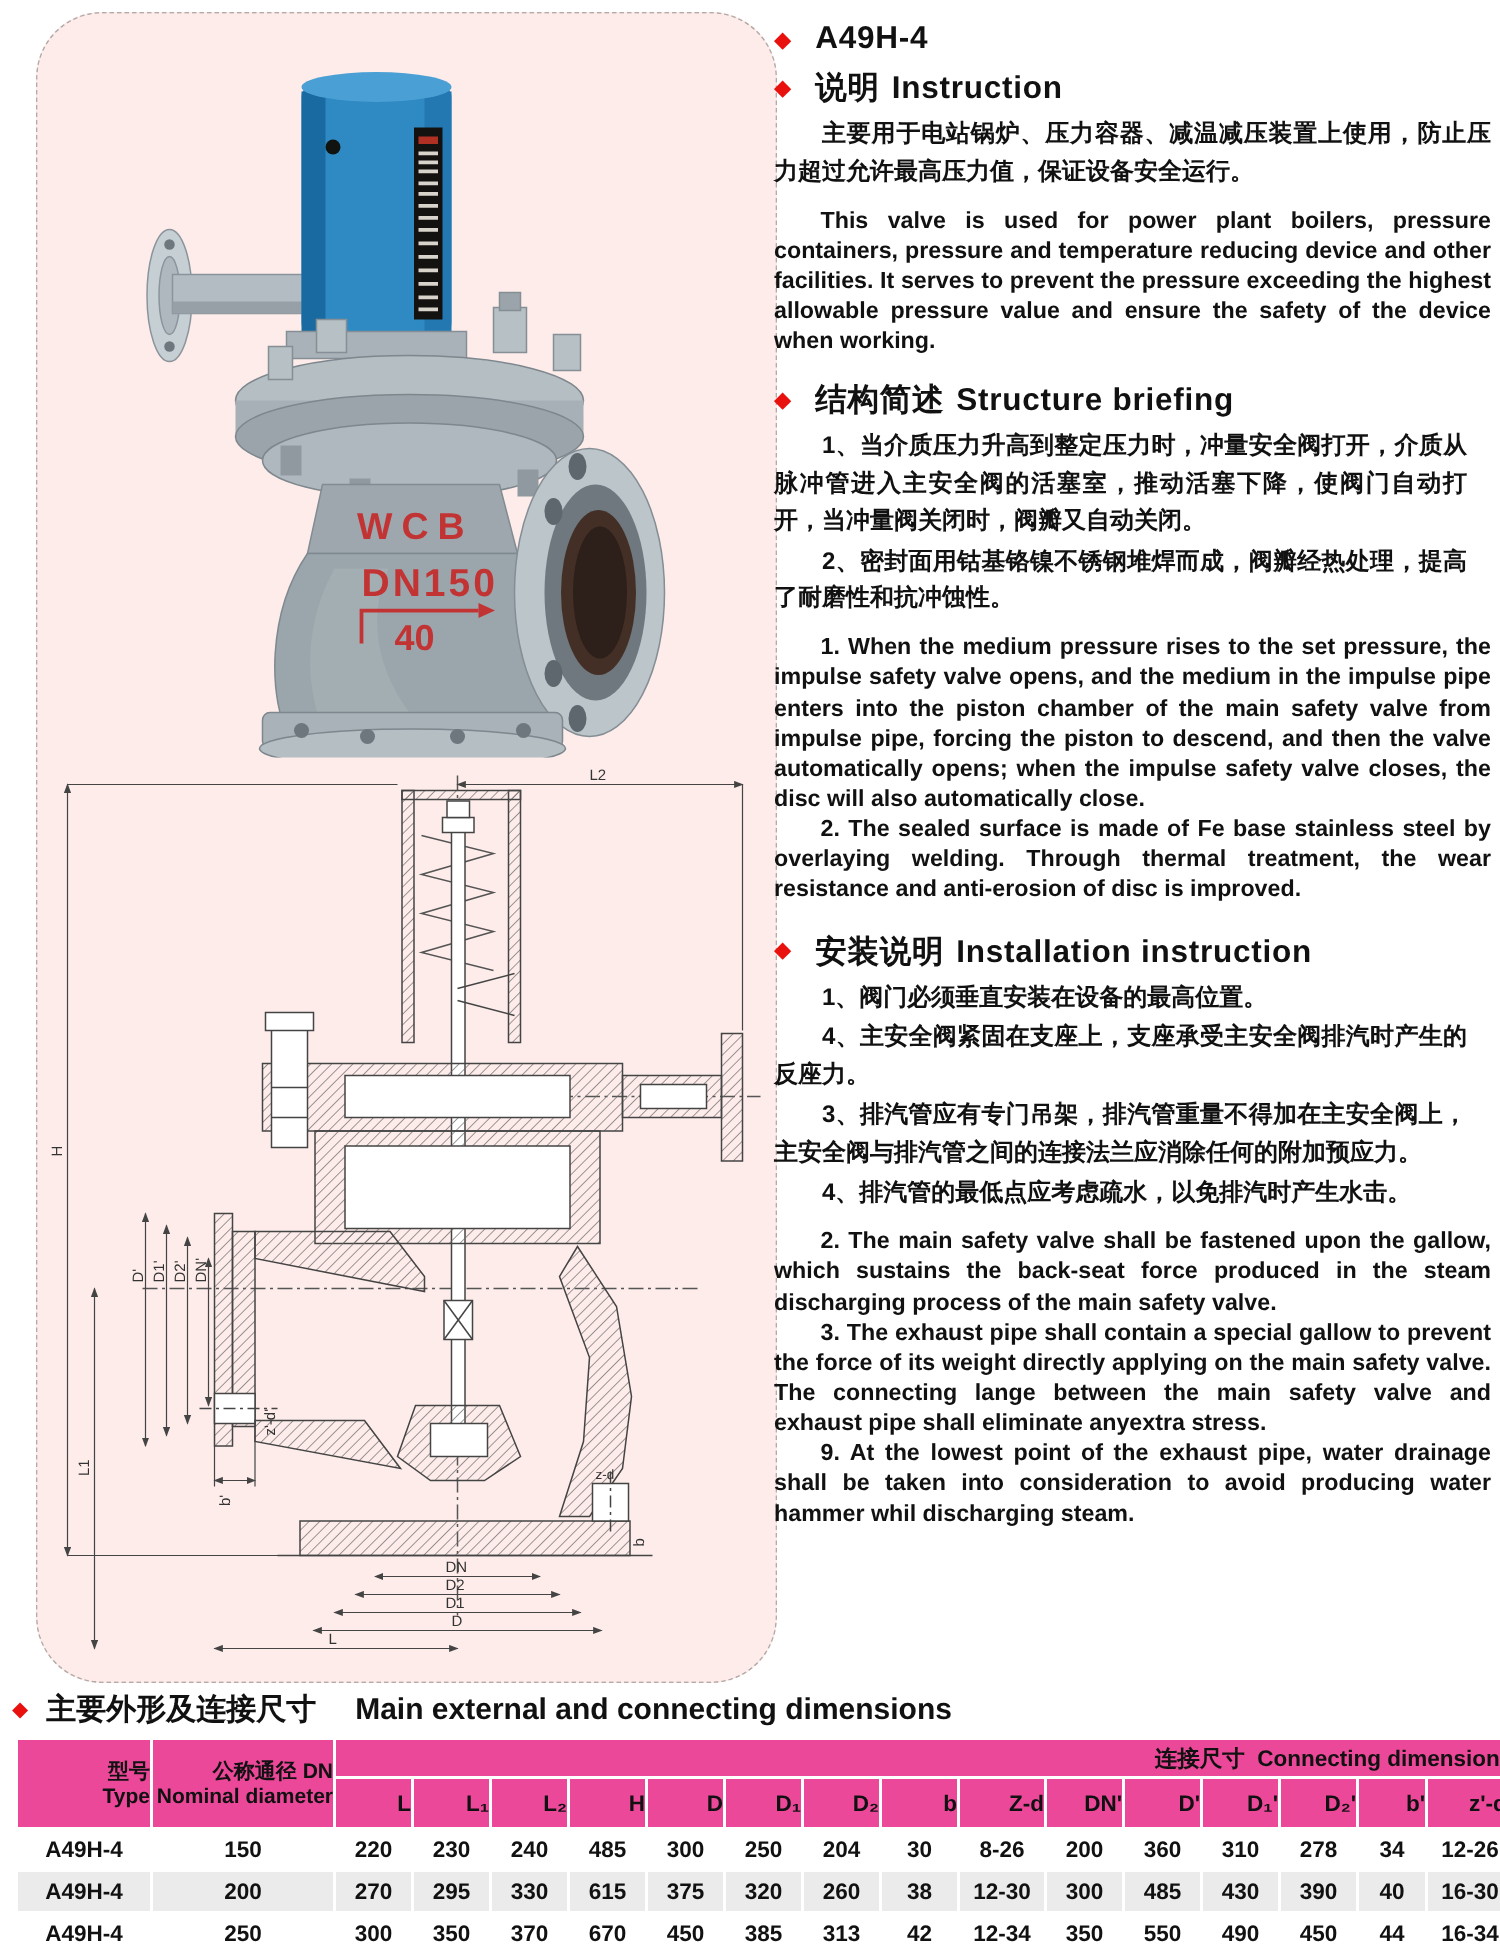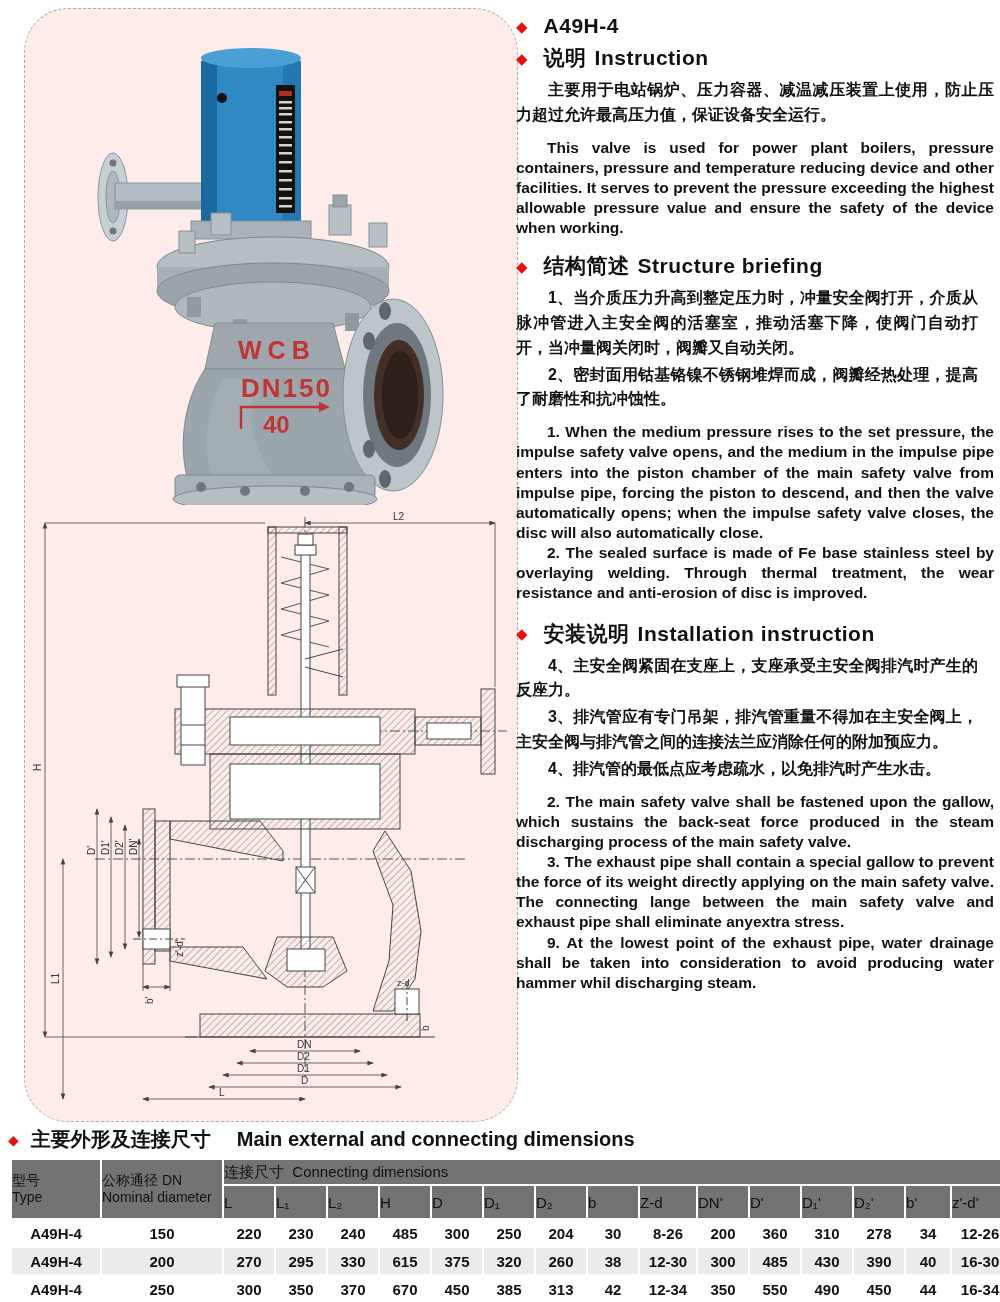--- a/index.html
+++ b/index.html
@@ -23,21 +23,21 @@
   .list .zh-p{margin:0 16px 2px 0;}
   .list-en .en-p{text-indent:2em;margin:0;}
   .gap8{height:8px;}
   
   .dim-title{position:absolute;left:8px;top:1126px;display:flex;align-items:center;gap:12px;}
   .dim-title .dia{color:#e8110e;font-size:14px;}
   .dim-title .t{font-size:20px;font-weight:bold;}
   .dim-title .t .en{margin-left:26px;}
   .tblwrap{position:absolute;left:10px;top:1158px;width:982px;border-bottom:3px solid #000;padding-bottom:1px;}
   table{width:100%;border-collapse:separate;border-spacing:2px;table-layout:fixed;}
-  th{background:#737373;font-weight:normal;text-align:left;vertical-align:middle;padding:0;}
+  th{background:#ec4899;font-weight:bold;text-align:right;vertical-align:middle;padding:0;}
   th.group{font-size:15px;height:24px;}
   th.sub{font-size:15px;height:32px;}
   th.span2{font-size:14px;line-height:1.25;}
   td{font-size:15px;font-weight:bold;text-align:center;padding:0;height:26px;vertical-align:middle;}
   tr.alt{background:#ebebeb;}
   
   svg text{font-family:"Liberation Sans","DejaVu Sans",sans-serif;}
 </style>
 </head>
 <body>
@@ -272,20 +272,21 @@
         <p class="en-p">2. The sealed surface is made of Fe base stainless steel by overlaying welding. Through thermal treatment, the wear resistance and anti-erosion of disc is improved.</p>
       </div>
 
     <div class="hrow" style="margin-top:16px;">
       <span class="dia">◆</span>
       <span class="htext">
         <span>安装说明</span><span class="en">Installation  instruction</span>
       </span>
     </div>
     <div class="list">
+        <p class="zh-p">1、阀门必须垂直安装在设备的最高位置。</p>
         <p class="zh-p">4、主安全阀紧固在支座上，支座承受主安全阀排汽时产生的反座力。</p>
         <p class="zh-p">3、排汽管应有专门吊架，排汽管重量不得加在主安全阀上，主安全阀与排汽管之间的连接法兰应消除任何的附加预应力。</p>
         <p class="zh-p">4、排汽管的最低点应考虑疏水，以免排汽时产生水击。</p>
       </div>
     <div class="gap8"></div>
     <div class="list-en">
         <p class="en-p">2. The main safety valve shall be fastened upon the gallow, which sustains the back-seat force produced in the steam discharging process of the main safety valve.</p>
         <p class="en-p">3. The exhaust pipe shall contain a special gallow to prevent the force of its weight directly applying on the main safety valve. The connecting lange between the main safety valve and exhaust pipe shall eliminate anyextra stress.</p>
         <p class="en-p">9. At the lowest point of the exhaust pipe, water drainage shall be taken into consideration to avoid producing water hammer whil discharging steam.</p>
       </div>

